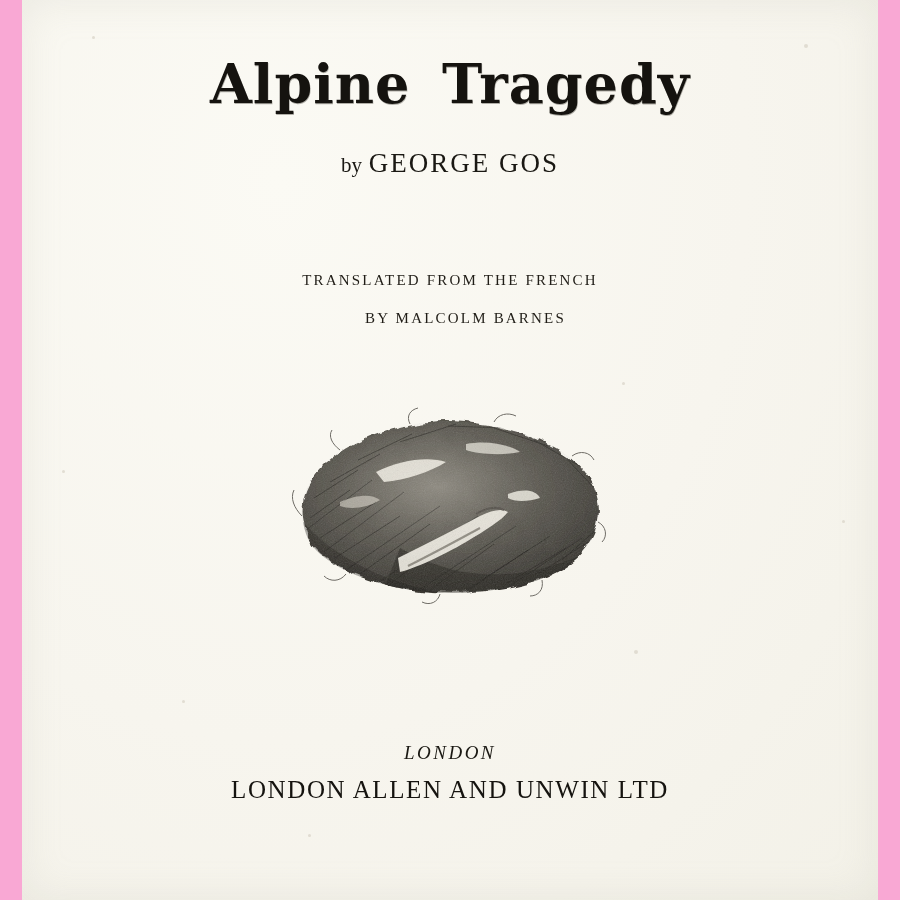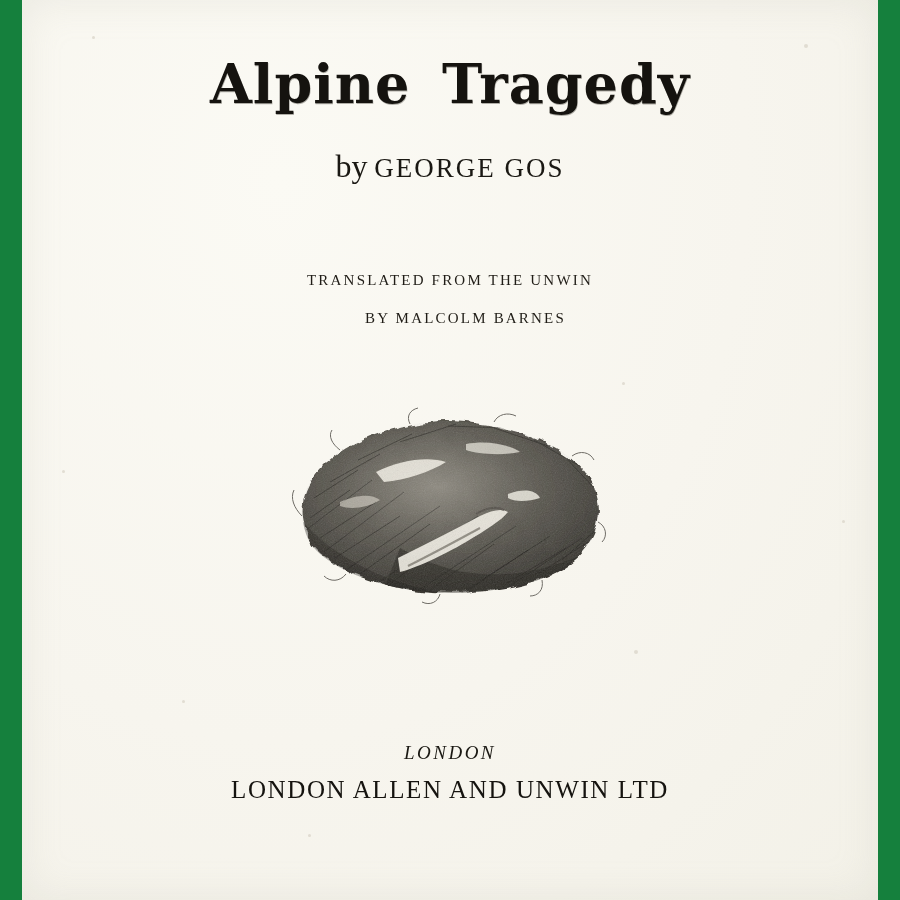--- a/index.html
+++ b/index.html
@@ -11,21 +11,21 @@
     width: 900px;
     height: 900px;
     overflow: hidden;
     font-family: "Liberation Serif", serif;
   }
 
   #page {
     position: relative;
     width: 900px;
     height: 900px;
-    background: #15803d;
+    background: #f9a8d4;
   }
 
   
   .paper {
     position: absolute;
     left: 22px;
     top: 0px;
     width: 856px;
     height: 900px;
     background:
@@ -67,21 +67,21 @@
   .byline {
     position: absolute;
     top: 148px;
     left: 0;
     width: 100%;
     font-family: "Liberation Serif", serif;
     font-size: 27px;
     color: #1a1813;
   }
   .byline .by {
-    font-size: 32px;
+    font-size: 21px;
     margin-top: 8px;
   }
   .byline .author {
     letter-spacing: 2px;
     font-size: 27px;
   }
 
   .translator {
     position: absolute;
     top: 262px;
@@ -149,21 +149,21 @@
     <div class="content">
 
       <div class="title">Alpine Tragedy</div>
 
       <div class="byline">
         <span class="by">by</span>
         <span class="author">GEORGE GOS</span>
       </div>
 
       <div class="translator">
-        <span>TRANSLATED FROM THE UNWIN</span>
+        <span>TRANSLATED FROM THE FRENCH</span>
         <span class="line2">BY MALCOLM BARNES</span>
       </div>
 
       <div class="vignette">
         <svg width="340" height="230" viewBox="0 0 340 230">
           <defs>
             <radialGradient id="rockBody" cx="45%" cy="38%" r="72%">
               <stop offset="0%" stop-color="#8e8a80"></stop>
               <stop offset="45%" stop-color="#5d5a52"></stop>
               <stop offset="100%" stop-color="#2e2c27"></stop>

